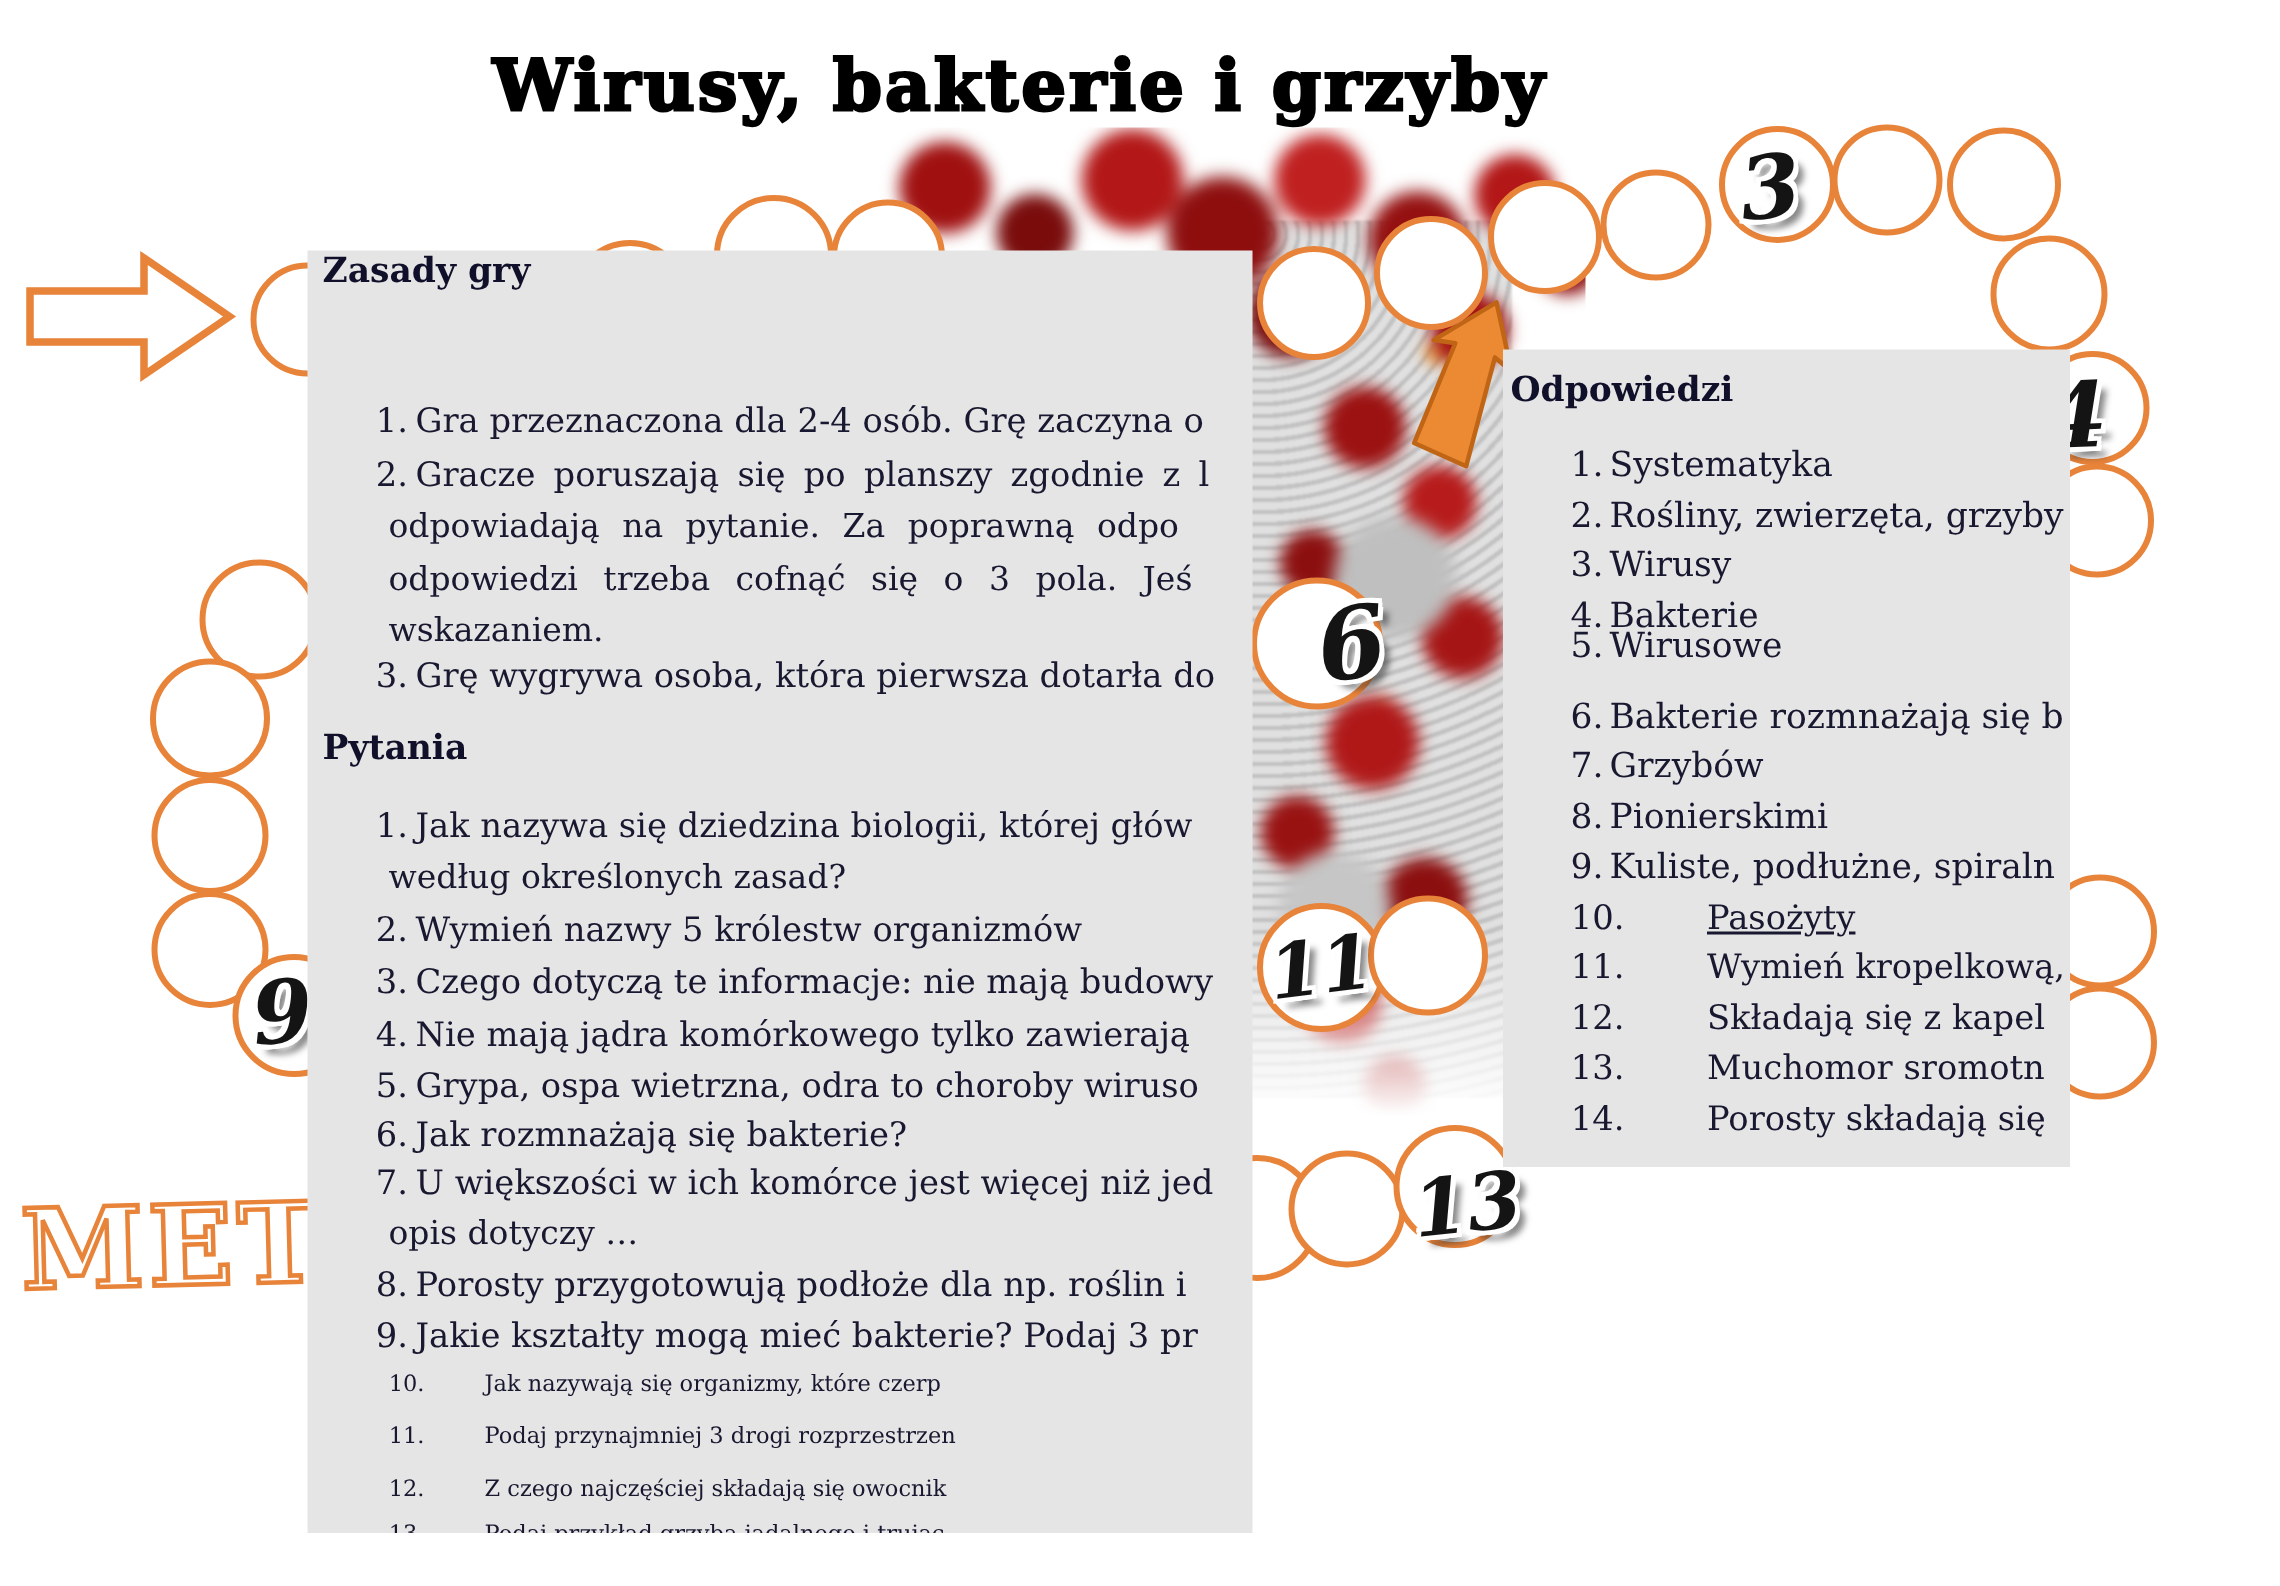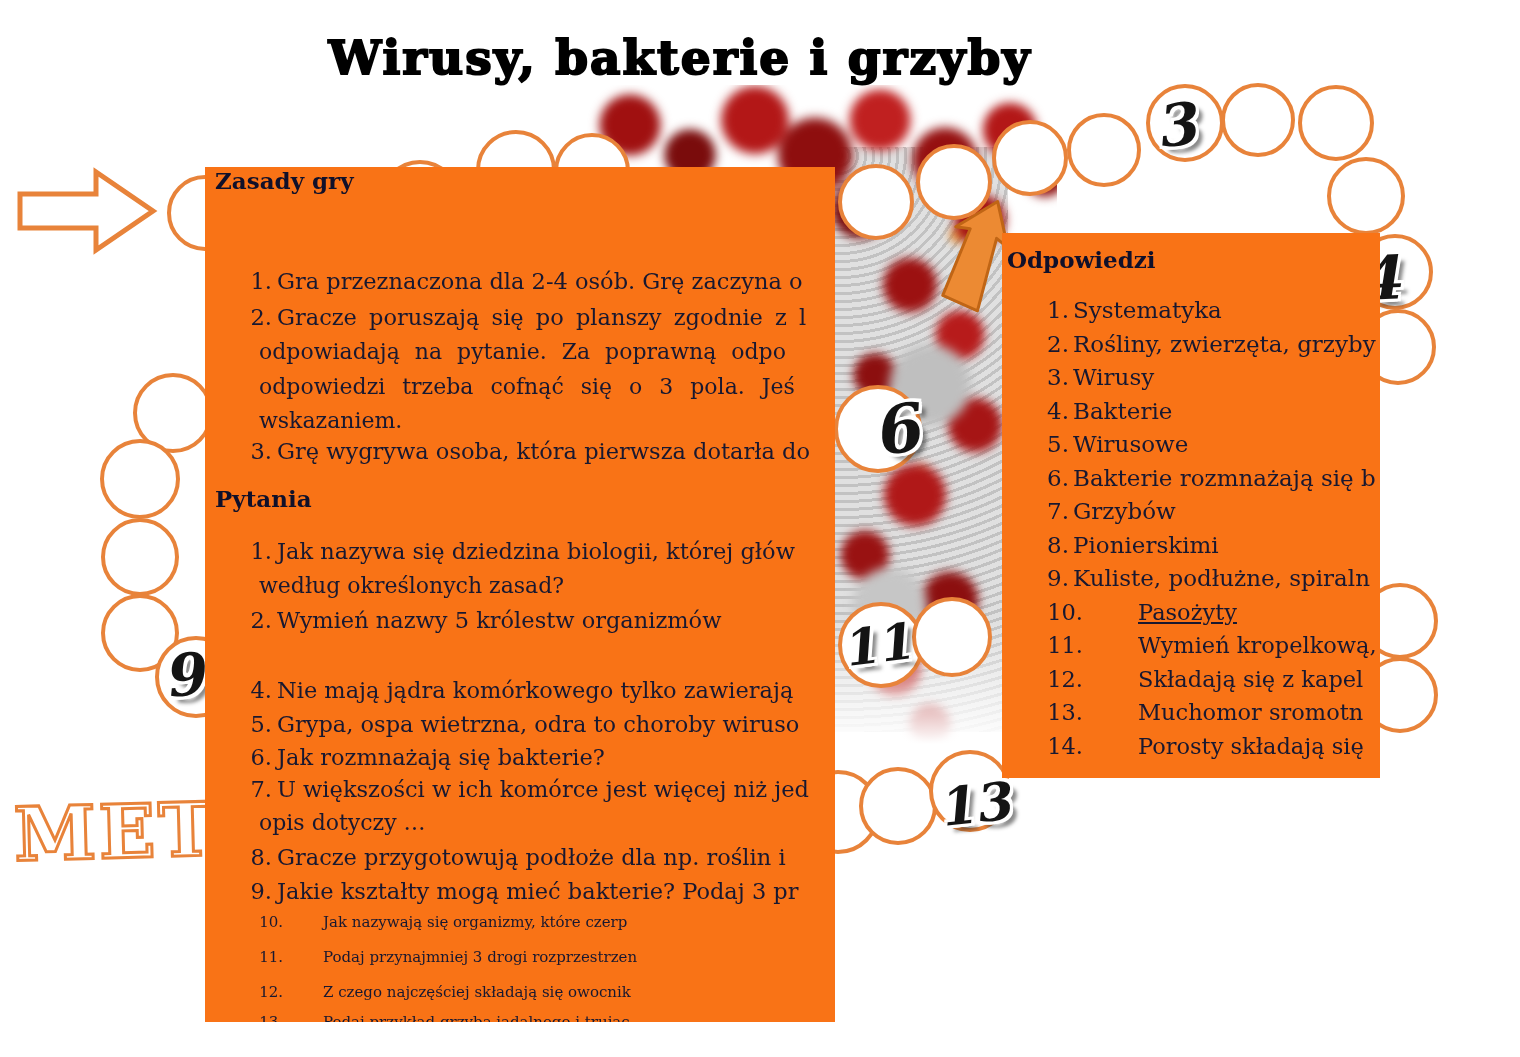--- a/index.html
+++ b/index.html
@@ -62,21 +62,21 @@
   
   .start-arrow{position:absolute;left:16px;top:166px;z-index:20;}
   .up-arrow{position:absolute;left:932px;top:192px;z-index:15;transform:rotate(24deg);transform-origin:50% 80%;}
 
   
   .meta{position:absolute;left:14px;top:788px;z-index:15;font-weight:bold;font-size:74px;
         letter-spacing:3px;color:#fff;-webkit-text-stroke:3px #e8833a;
         transform:rotate(-1.5deg);font-family:"DejaVu Serif",serif;}
 
   
-  .panel{position:absolute;background:#f97316;overflow:hidden;z-index:30;}
+  .panel{position:absolute;background:#e5e5e5;overflow:hidden;z-index:30;}
   .panel-left{left:205px;top:167px;width:630px;height:855px;}
   .panel-right{left:1002px;top:233px;width:378px;height:545px;}
 
   .ph{position:absolute;font-size:23px;font-weight:bold;color:#10102a;white-space:nowrap;}
   .ln{position:absolute;left:40px;font-size:22.5px;white-space:nowrap;color:#181830;}
   .ln .num{display:inline-block;width:27px;margin-right:5px;text-align:right;}
   .ln2{position:absolute;left:38px;font-size:15px;white-space:nowrap;color:#181830;}
   .ln2 .num{display:inline-block;width:40px;margin-right:40px;text-align:right;}
   .cont{position:absolute;left:54px;font-size:22px;white-space:nowrap;color:#181830;}
 
@@ -151,41 +151,42 @@
     <div class="cont" style="top:172px;word-spacing:8px;">odpowiadają na pytanie. Za poprawną odpo</div>
     <div class="cont" style="top:207px;word-spacing:10px;">odpowiedzi trzeba cofnąć się o 3 pola. Jeś</div>
     <div class="cont" style="top:241px;">wskazaniem.</div>
     <div class="ln" style="top:271px;"><span class="num">3.</span><span>Grę wygrywa osoba, która pierwsza dotarła do</span></div>
 
     <div class="ph" style="left:10px;top:318px;">Pytania</div>
 
     <div class="ln" style="top:371px;"><span class="num">1.</span><span>Jak nazywa się dziedzina biologii, której głów</span></div>
     <div class="cont" style="top:406px;">według określonych zasad?</div>
     <div class="ln" style="top:440px;"><span class="num">2.</span><span>Wymień nazwy 5 królestw organizmów</span></div>
+    <div class="ln" style="top:475px;"><span class="num">3.</span><span>Czego dotyczą te informacje: nie mają budowy</span></div>
     <div class="ln" style="top:510px;"><span class="num">4.</span><span>Nie mają jądra komórkowego tylko zawierają</span></div>
     <div class="ln" style="top:544px;"><span class="num">5.</span><span>Grypa, ospa wietrzna, odra to choroby wiruso</span></div>
     <div class="ln" style="top:577px;"><span class="num">6.</span><span>Jak rozmnażają się bakterie?</span></div>
     <div class="ln" style="top:609px;"><span class="num">7.</span><span>U większości w ich komórce jest więcej niż jed</span></div>
     <div class="cont" style="top:643px;">opis dotyczy …</div>
-    <div class="ln" style="top:677px;"><span class="num">8.</span><span>Gracze przygotowują podłoże dla np. roślin i</span></div>
+    <div class="ln" style="top:677px;"><span class="num">8.</span><span>Porosty przygotowują podłoże dla np. roślin i</span></div>
     <div class="ln" style="top:711px;"><span class="num">9.</span><span>Jakie kształty mogą mieć bakterie? Podaj 3 pr</span></div>
     <div class="ln2" style="top:746px;"><span class="num">10.</span><span>Jak nazywają się organizmy, które czerp</span></div>
     <div class="ln2" style="top:781px;"><span class="num">11.</span><span>Podaj przynajmniej 3 drogi rozprzestrzen</span></div>
     <div class="ln2" style="top:816px;"><span class="num">12.</span><span>Z czego najczęściej składają się owocnik</span></div>
     <div class="ln2" style="top:846px;"><span class="num">13.</span><span>Podaj przykład grzyba jadalnego i trując</span></div>
   </div>
 
   <div class="panel panel-right">
     <div class="ph" style="left:5px;top:13px;">Odpowiedzi</div>
 
     <div class="aln" style="top:64px;"><span class="num">1.</span><span>Systematyka</span></div>
     <div class="aln" style="top:98px;"><span class="num">2.</span><span>Rośliny, zwierzęta, grzyby</span></div>
     <div class="aln" style="top:131px;"><span class="num">3.</span><span>Wirusy</span></div>
     <div class="aln" style="top:165px;"><span class="num">4.</span><span>Bakterie</span></div>
-    <div class="aln" style="top:198px;"><span class="num">5.</span><span>Wirusowe</span></div>
+    <div class="aln" style="top:185px;"><span class="num">5.</span><span>Wirusowe</span></div>
     <div class="aln" style="top:232px;"><span class="num">6.</span><span>Bakterie rozmnażają się b</span></div>
     <div class="aln" style="top:265px;"><span class="num">7.</span><span>Grzybów</span></div>
     <div class="aln" style="top:299px;"><span class="num">8.</span><span>Pionierskimi</span></div>
     <div class="aln" style="top:332px;"><span class="num">9.</span><span>Kuliste, podłużne, spiraln</span></div>
     <div class="aln2" style="top:366px;text-decoration:underline;"><span class="num">10.</span><span>Pasożyty</span></div>
     <div class="aln2" style="top:399px;"><span class="num">11.</span><span>Wymień kropelkową, d</span></div>
     <div class="aln2" style="top:433px;"><span class="num">12.</span><span>Składają się z kapel</span></div>
     <div class="aln2" style="top:466px;"><span class="num">13.</span><span>Muchomor sromotn</span></div>
     <div class="aln2" style="top:500px;"><span class="num">14.</span><span>Porosty składają się</span></div>
   </div>

